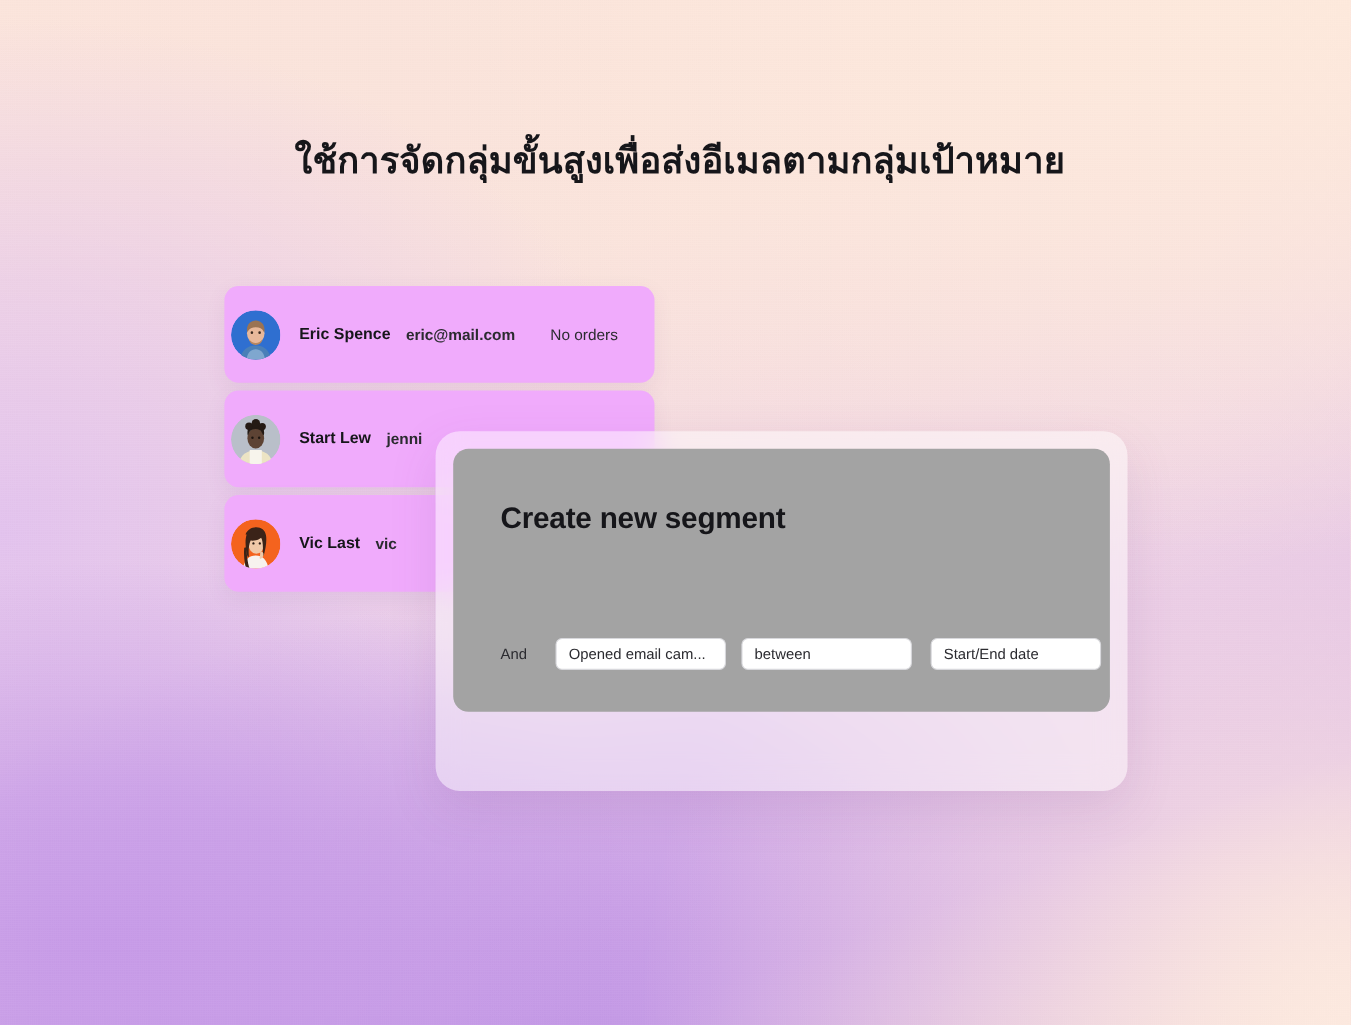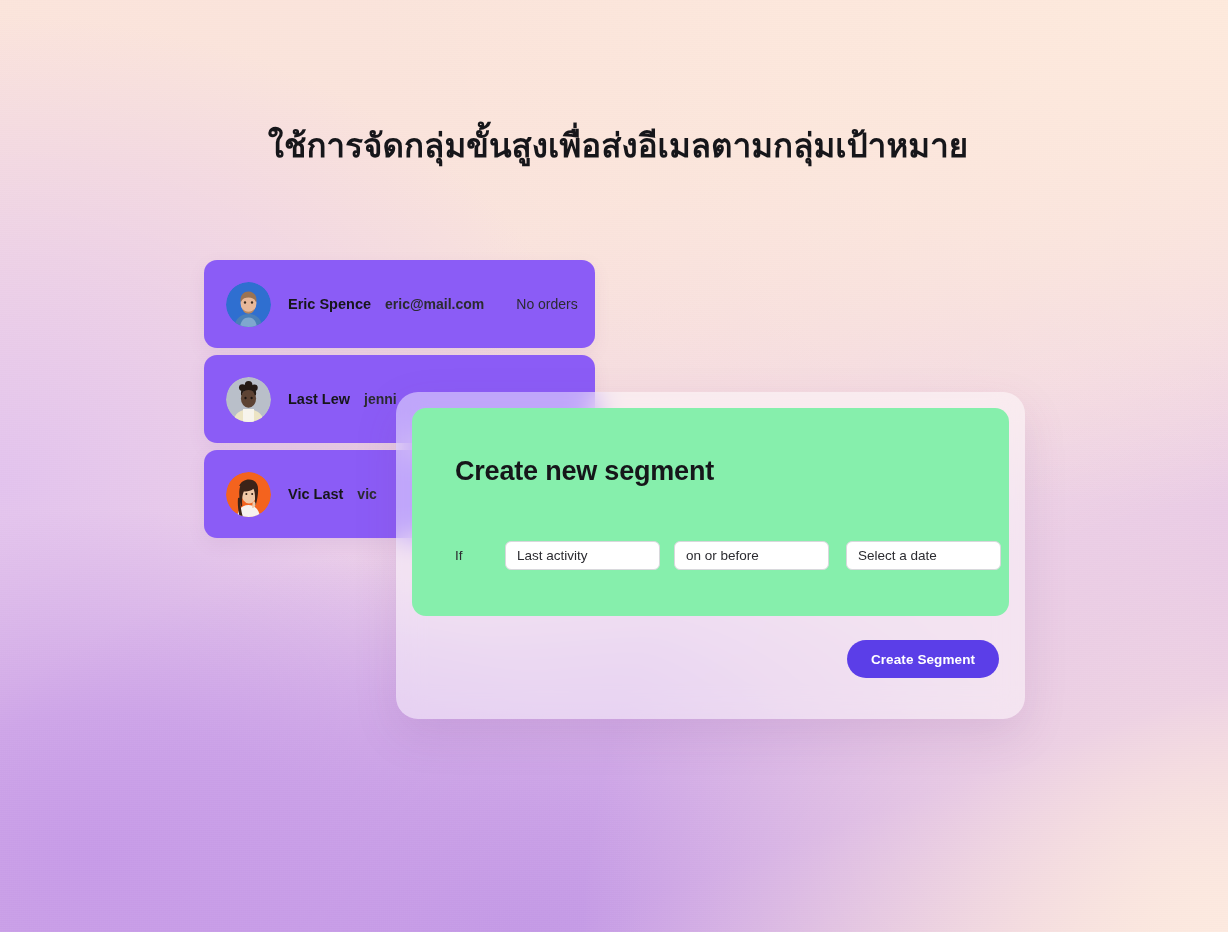--- a/index.html
+++ b/index.html
@@ -53,25 +53,25 @@
     line-height: 1.34;
     white-space: nowrap;
   }
 
   
   .contact-card {
     position: absolute;
     left: 204px;
     width: 391px;
     height: 88px;
-    background: #8b5cf6;
+    background: #f0abfc;
     border-radius: 13px;
     display: flex;
     align-items: center;
-    padding-left: 22px;
+    padding-left: 6px;
     box-shadow: 0 6px 18px rgba(120, 70, 140, 0.08);
   }
   #card-eric  { top: 260px; }
   #card-jenni { top: 355px; }
   #card-vic   { top: 450px; }
 
   .avatar {
     width: 45px;
     height: 45px;
     border-radius: 50%;
@@ -114,22 +114,22 @@
     background: rgba(255,255,255,0.46);
     backdrop-filter: blur(14px);
     -webkit-backdrop-filter: blur(14px);
     box-shadow: 0 16px 44px rgba(120, 70, 140, 0.13);
   }
   #modal-card {
     position: absolute;
     left: 16px;
     top: 16px;
     width: 597px;
-    height: 208px;
-    background: #86efac;
+    height: 239px;
+    background: #a3a3a3;
     border-radius: 14px;
   }
 
   #modal-title {
     position: absolute;
     left: 43px;
     top: 48px;
     font-size: 27px;
     font-weight: 700;
     color: #16161a;
@@ -225,21 +225,21 @@
       <path d="M17 32h11v13H17z" fill="#f7f4ec"></path>
       <ellipse cx="22.5" cy="21.5" rx="7.6" ry="9.2" fill="#5d4334"></ellipse>
       <path d="M15 17.5c-.5-5.5 3-9.5 7.5-9.5s8 3.6 7.6 9c-.2 2.4-1.4 1.2-2-.6-.8-2.4-3-3.4-5.6-3.4-2.8 0-5.4 1.2-6.2 3.8-.5 1.6-1.2 2.3-1.3.7z" fill="#241a14"></path>
       <circle cx="16.4" cy="10.6" r="3.4" fill="#241a14"></circle>
       <circle cx="22.6" cy="7.8" r="3.8" fill="#241a14"></circle>
       <circle cx="28.4" cy="10.8" r="3.3" fill="#241a14"></circle>
       <ellipse cx="19.5" cy="21" rx="1.1" ry="1.2" fill="#1d1510"></ellipse>
       <ellipse cx="25.6" cy="21" rx="1.1" ry="1.2" fill="#1d1510"></ellipse>
     </svg>
   </div>
-  <span class="contact-name">Last Lew</span>
+  <span class="contact-name">Start Lew</span>
   <span class="contact-email">jenni</span>
 </div>
 
 <div class="contact-card" id="card-vic">
   <div class="avatar">
     <svg viewBox="0 0 45 45" aria-hidden="true">
       <circle cx="22.5" cy="22.5" r="22.5" fill="#F4631E"></circle>
       <path d="M11 45c1-8 5.5-12 11.5-12s10.5 4 11.5 12z" fill="#f7f2ee"></path>
       <ellipse cx="23" cy="22" rx="7.4" ry="9.4" fill="#f0c9a8"></ellipse>
       <path d="M13.2 14c1.6-4.4 5.4-6.6 9.8-6.6 4.6 0 8 2.6 8.8 7.2.9 5-.4 12.6-1.8 17.4-.5 1.8-1.5 1.4-1.3-.4.7-6.2.3-12-1.3-14.8-2.2 2-6.2 3-9.6 2.6-1.6 3.4-2 9.2-1.6 13.6.2 1.8-.9 2-1.4.3-1.4-5-2.4-13.6-.6-19.3z" fill="#3b2318"></path>
@@ -251,23 +251,22 @@
   </div>
   <span class="contact-name">Vic Last</span>
   <span class="contact-email">vic</span>
 </div>
 
 <div id="modal-frame">
   <div id="modal-card">
 
     <div id="modal-title">Create new segment</div>
 
-    <div class="rule-row" id="rule-row-0">
-      <span class="rule-label">If</span>
-      <div class="rule-field field-attr">Last activity</div>
-      <div class="rule-field field-op">on or before</div>
-      <div class="rule-field field-val">Select a date</div>
+
+    <div class="rule-row" id="rule-row-1">
+      <span class="rule-label">And</span>
+      <div class="rule-field field-attr">Opened email cam...</div>
+      <div class="rule-field field-op">between</div>
+      <div class="rule-field field-val">Start/End date</div>
     </div>
 
-
-    <button id="create-segment-button">Create Segment</button>
   </div>
 </div>
 
 </body></html>

